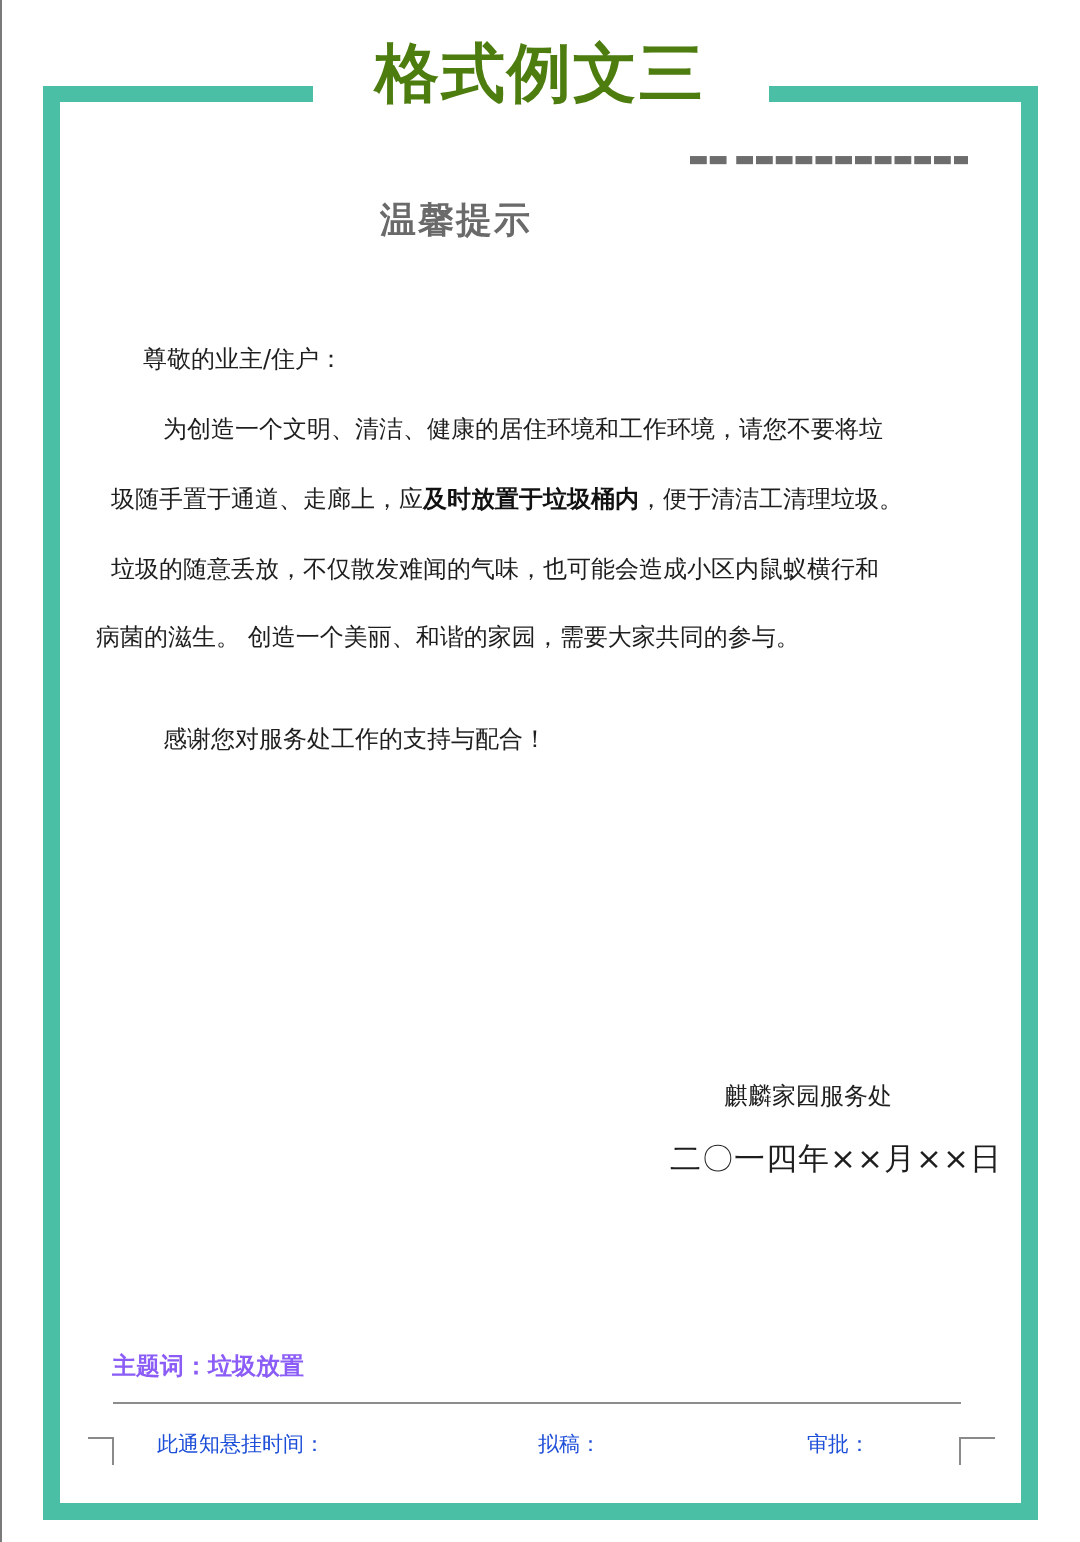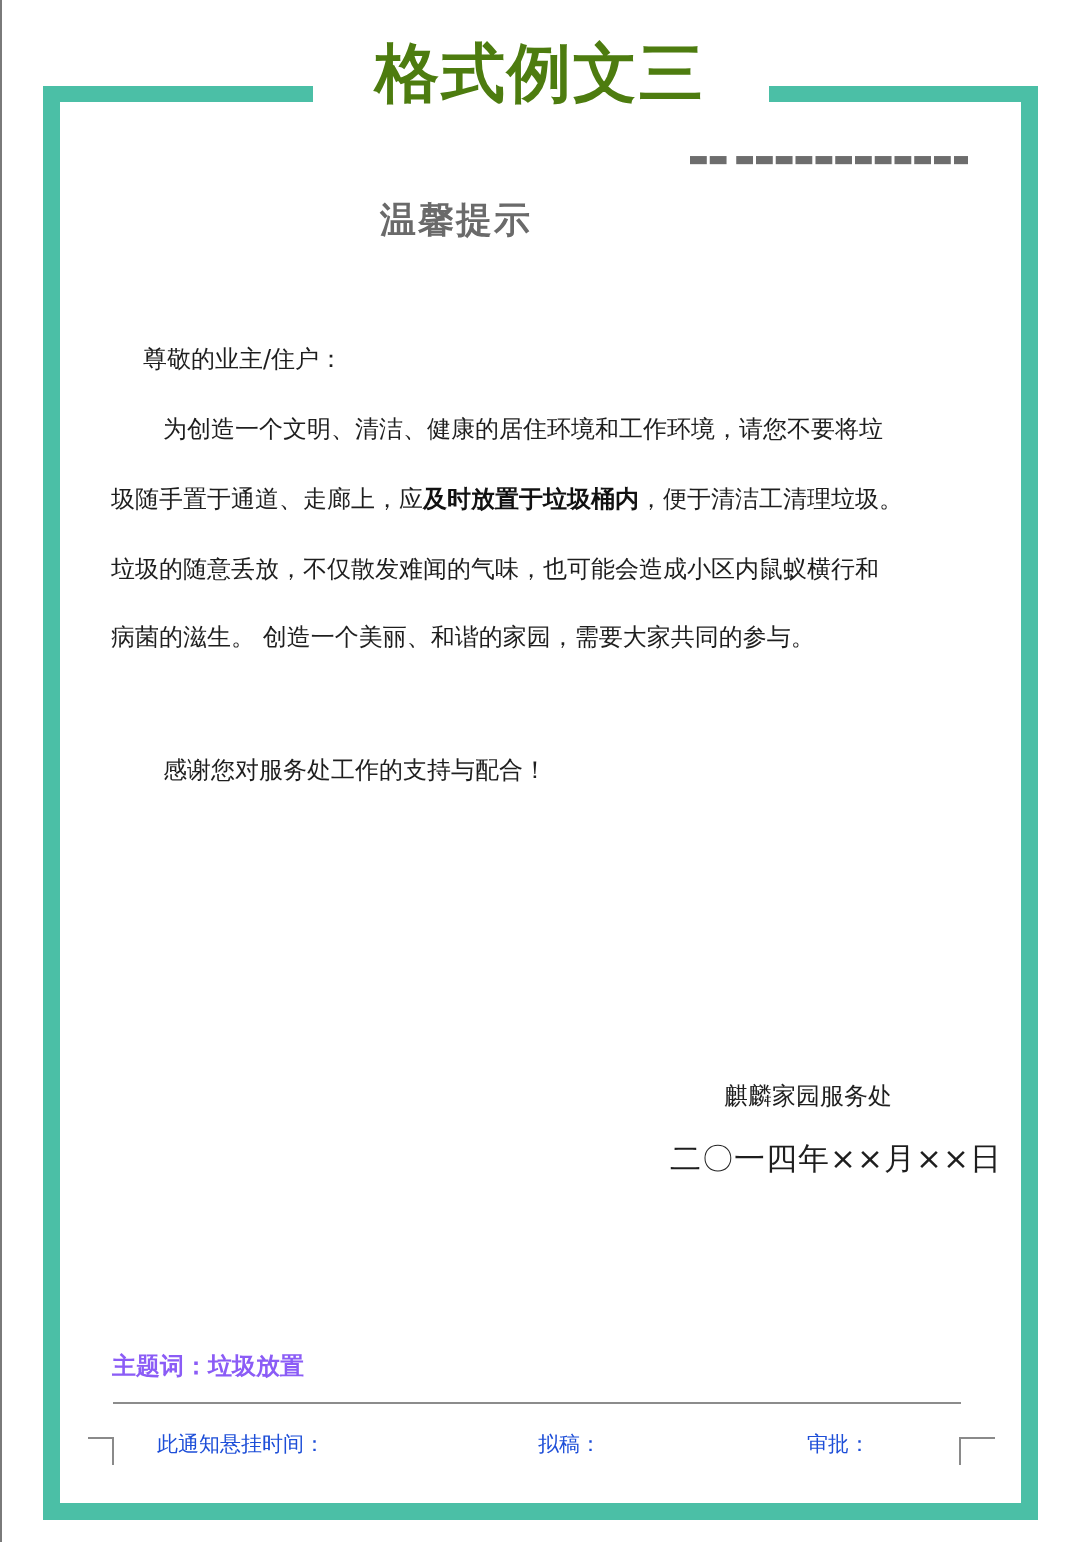--- a/index.html
+++ b/index.html
@@ -72,22 +72,22 @@
   .para {
     position: absolute;
     font-size: 24px;
     color: #1e1e1e;
     white-space: nowrap;
   }
   .salutation { left: 111px; top: 343px; margin-left: 32px; }
   .line1 { left: 163px; top: 413px; }
   .line2 { left: 111px; top: 483px; }
   .line3 { left: 111px; top: 553px; }
-  .line4 { left: 111px; top: 621px; }
-  .thanks { left: 163px; top: 723px; margin-top: 31px; }
+  .line4 { left: 96px; top: 621px; }
+  .thanks { left: 163px; top: 723px; }
   .bold { font-weight: bold; color: #111; text-align: center; }
 
   .sign-org { position: absolute; left: 724px; top: 1080px; font-size: 24px; color: #1e1e1e; white-space: nowrap; }
   .sign-date { position: absolute; left: 670px; top: 1138px; font-size: 31px; color: #1e1e1e; white-space: nowrap; letter-spacing: 1px; }
 
   .subject {
     position: absolute;
     left: 112px; top: 1350px;
     font-size: 24px;
     font-weight: bold;

